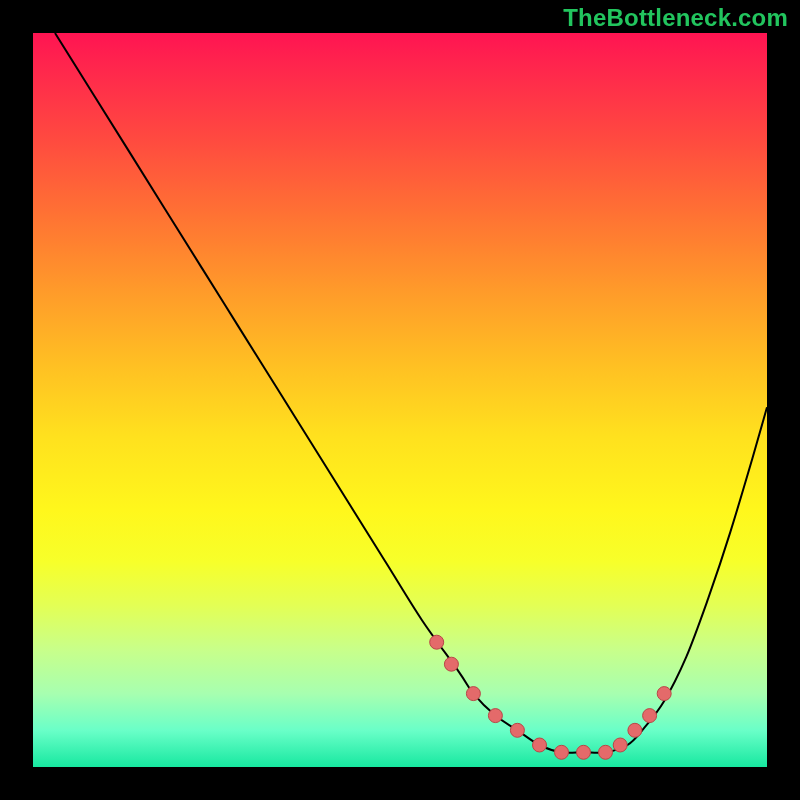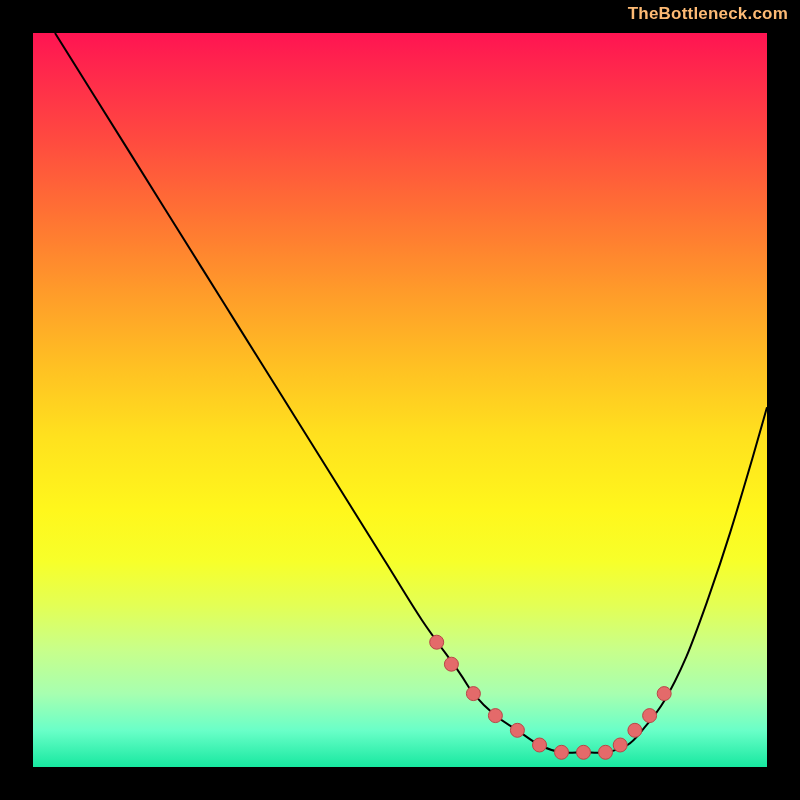--- a/index.html
+++ b/index.html
@@ -7,23 +7,23 @@
   .frame {
     width: 800px;
     height: 800px;
     background: #000;
     position: relative;
   }
   .watermark {
     position: absolute;
     top: 4px;
     right: 12px;
-    color: #fdba74;
+    color: #22c55e;
     font-family: Arial, Helvetica, sans-serif;
-    font-size: 17px;
+    font-size: 24px;
     font-weight: bold;
     letter-spacing: 0.2px;
     z-index: 3;
   }
   .plot-area {
     position: absolute;
     left: 33px;
     top: 33px;
     width: 734px;
     height: 734px;

